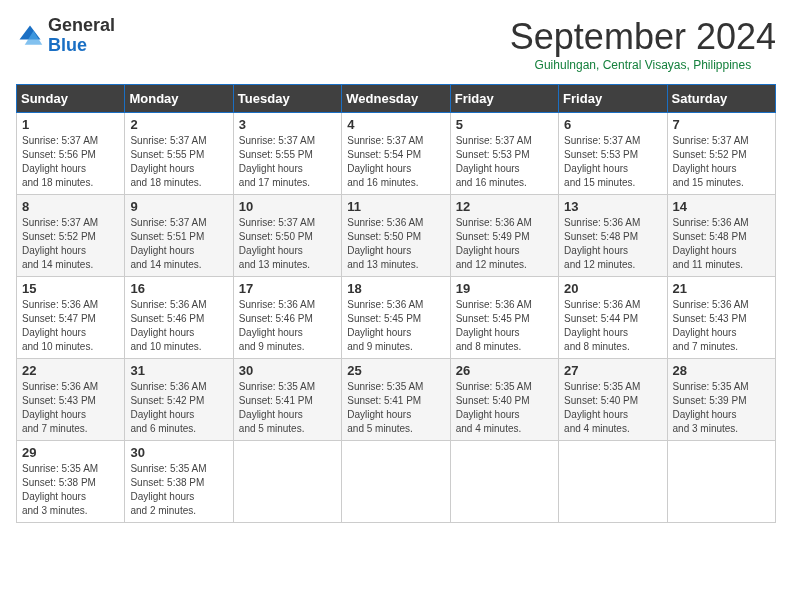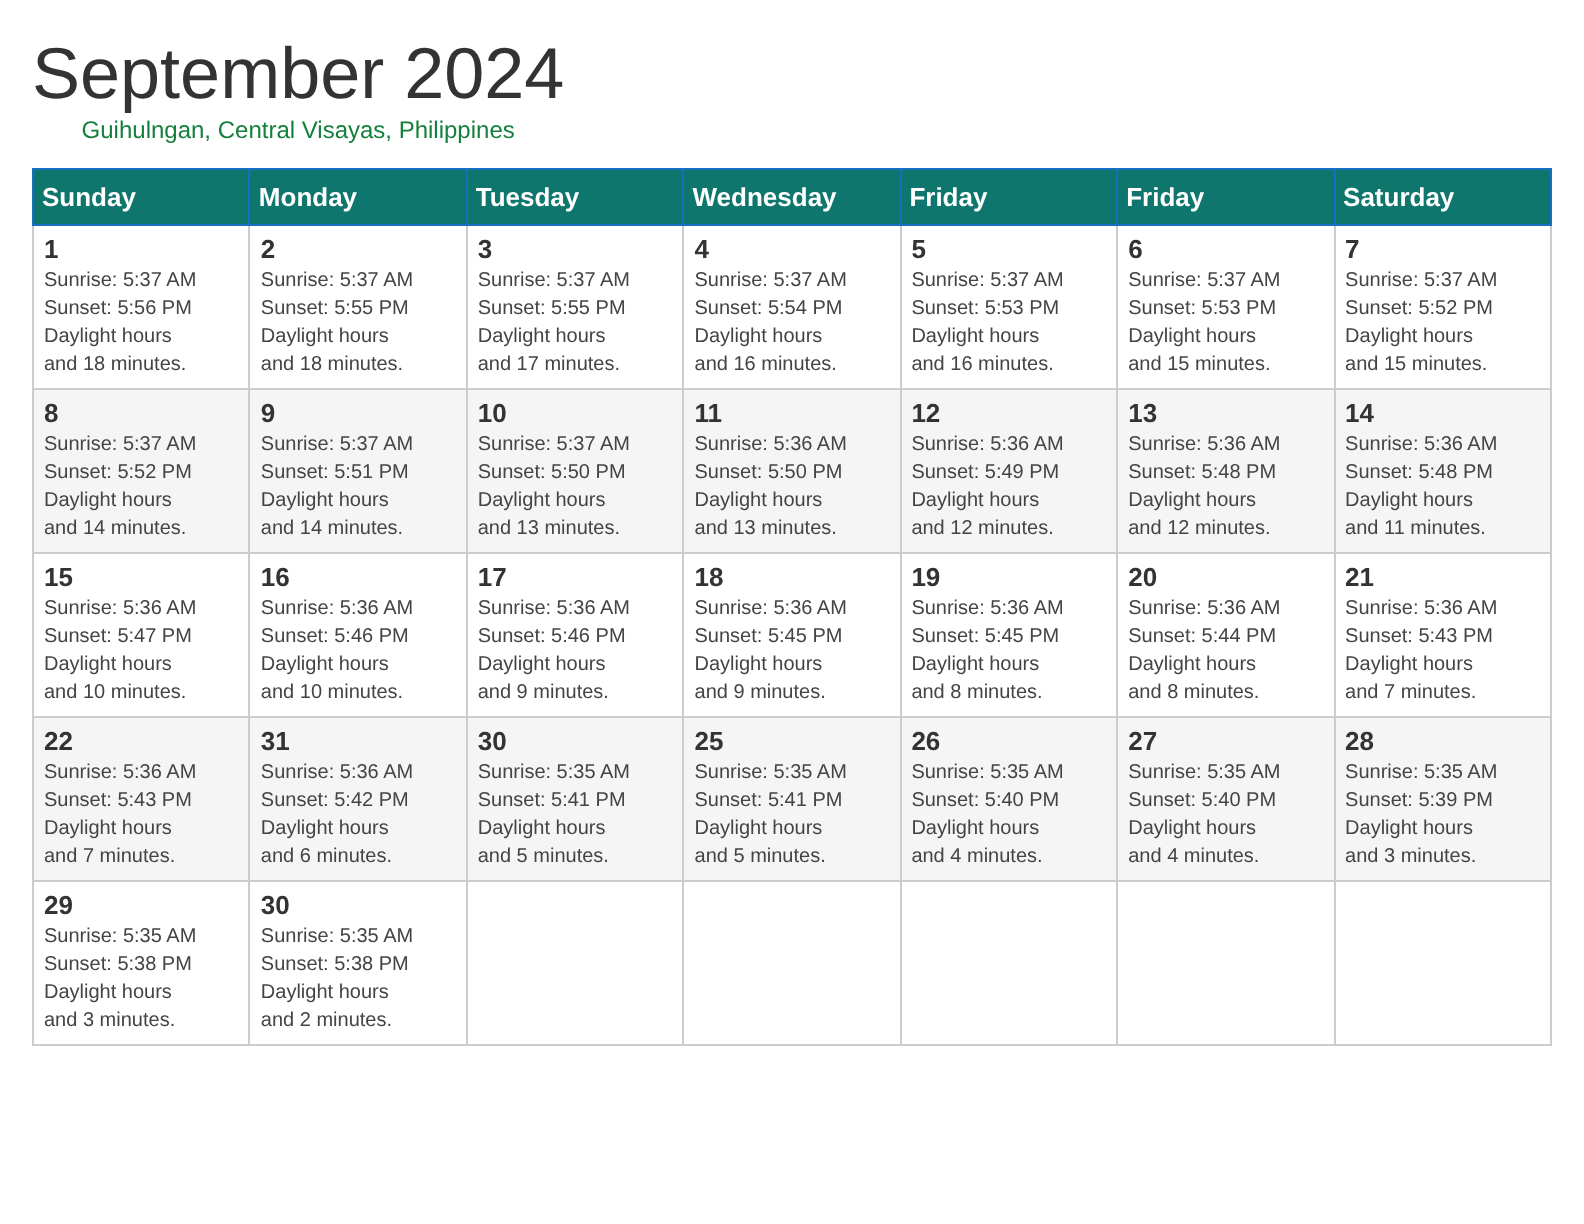--- a/index.html
+++ b/index.html
@@ -43,21 +43,21 @@
     .location {
       font-size: 12px;
       color: #15803d;
     }
     .calendar {
       width: 100%;
       border-collapse: collapse;
       font-size: 10.5px;
     }
     .calendar thead th {
-      background: #0f766e;
+      background: #404040;
       color: #fff;
       padding: 6px 4px;
       text-align: left;
       font-size: 13px;
       font-weight: bold;
       border: 1px solid #1a6fc4;
     }
     .calendar tbody td {
       vertical-align: top;
       padding: 4px 5px;
@@ -81,20 +81,30 @@
       line-height: 1.4;
     }
     .empty-cell {
       background: #fff !important;
     }
   </style>
 </head>
 <body>
 
 <div class="header">
+  <div class="logo">
+    <svg class="logo-icon" viewBox="0 0 32 32">
+      <polygon points="16,4 28,20 4,20" fill="#1a6fc4"></polygon>
+      <polygon points="20,10 30,26 10,26" fill="#4da6e8" opacity="0.7"></polygon>
+    </svg>
+    <div class="logo-text">
+      <span class="logo-general">General</span><br>
+      <span class="logo-blue">Blue</span>
+    </div>
+  </div>
   <div class="title-block">
     <div class="month-title">September 2024</div>
     <div class="location">Guihulngan, Central Visayas, Philippines</div>
   </div>
 </div>
 
 <table class="calendar">
   <thead>
     <tr>
     <th>Sunday</th>

